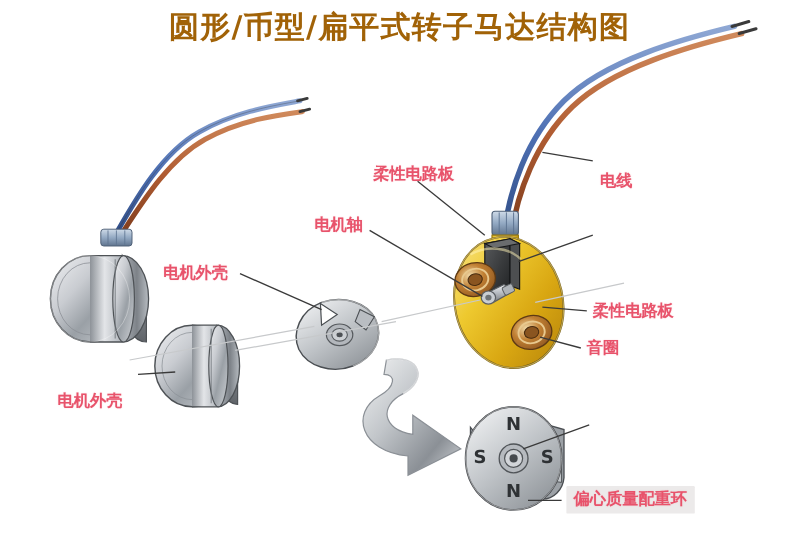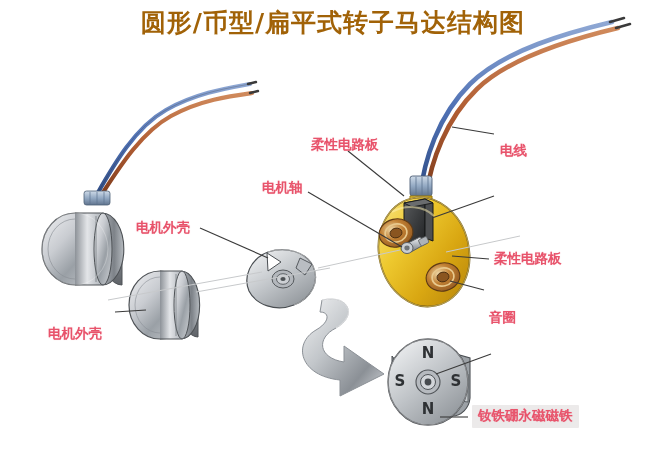--- a/index.html
+++ b/index.html
@@ -285,16 +285,16 @@
   </svg>
 
   <div class="title">圆形/币型/扁平式转子马达结构图</div>
 
   <div class="lbl" style="left:279px;top:136px;margin-left:32px;">柔性电路板</div>
   <div class="lbl" style="left:262px;top:179px;text-align:center;">电机轴</div>
   <div class="lbl" style="left:136px;top:219px;">电机外壳</div>
   <div class="lbl" style="left:48px;top:304px;margin-top:21px;">电机外壳</div>
   <div class="lbl" style="left:500px;top:142px;">电线</div>
   <div class="lbl" style="left:494px;top:250px;">柔性电路板</div>
-  <div class="lbl" style="left:489px;top:281px;margin-top:28px;">音圈</div>
-  <div class="lbl boxed" style="left:472px;top:405px;">钕铁硼永磁磁铁</div>
+  <div class="lbl" style="left:489px;top:281px;">音圈</div>
+  <div class="lbl boxed" style="left:472px;top:405px;">偏心质量配重环</div>
 
 </div>
 
 </body></html>

